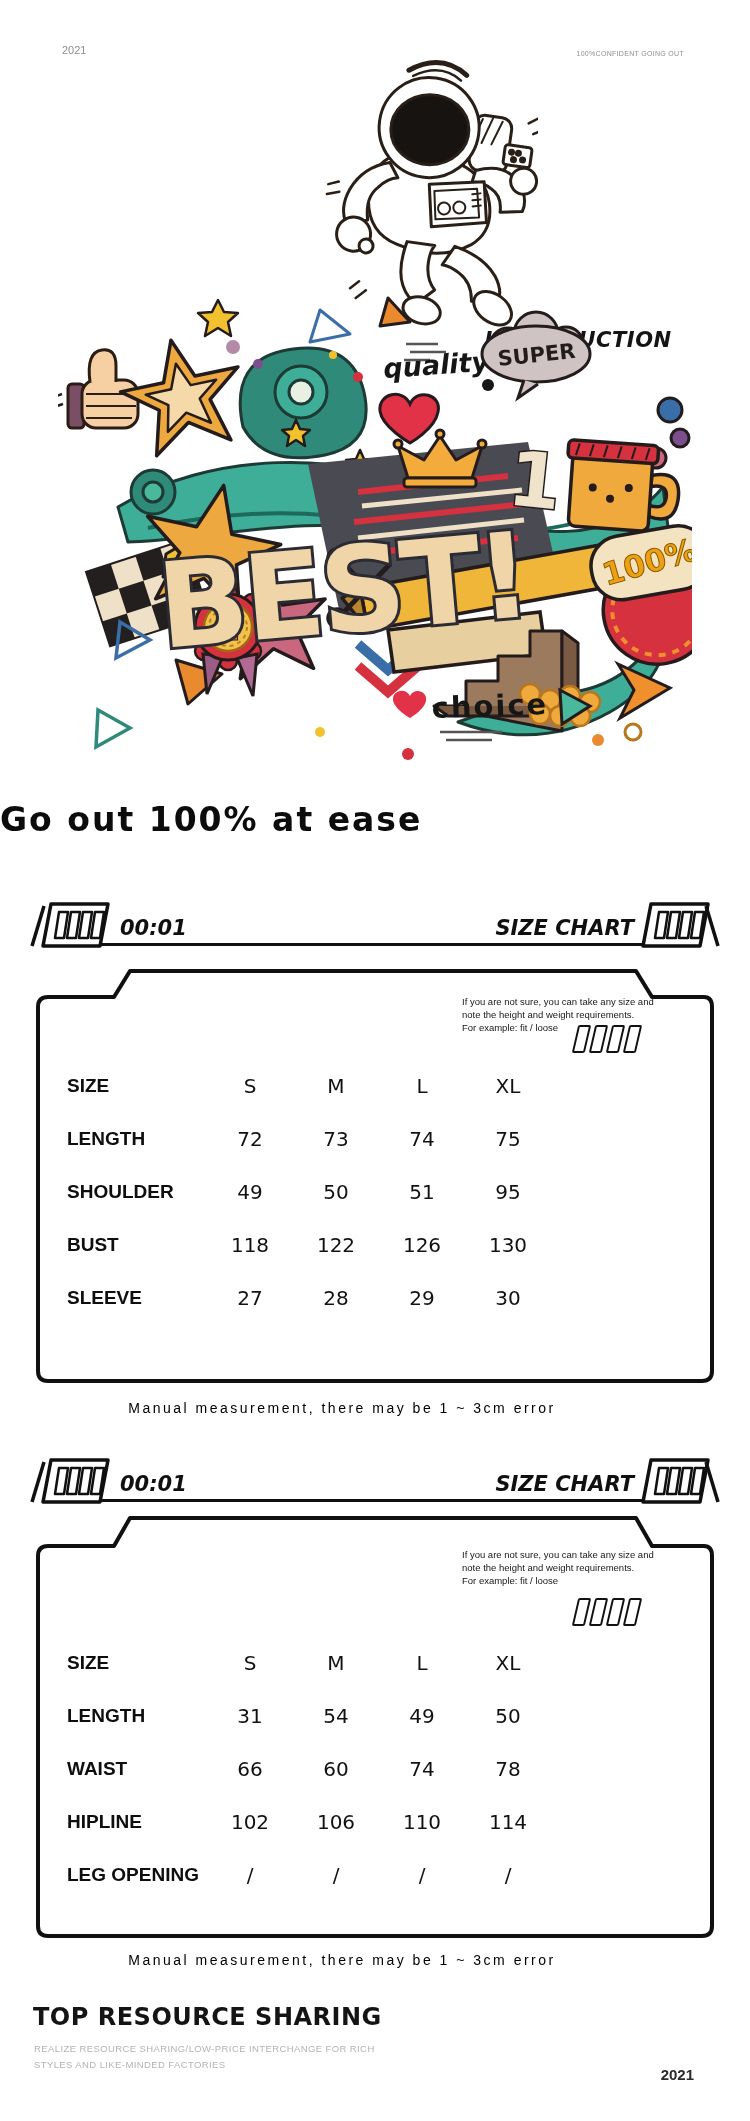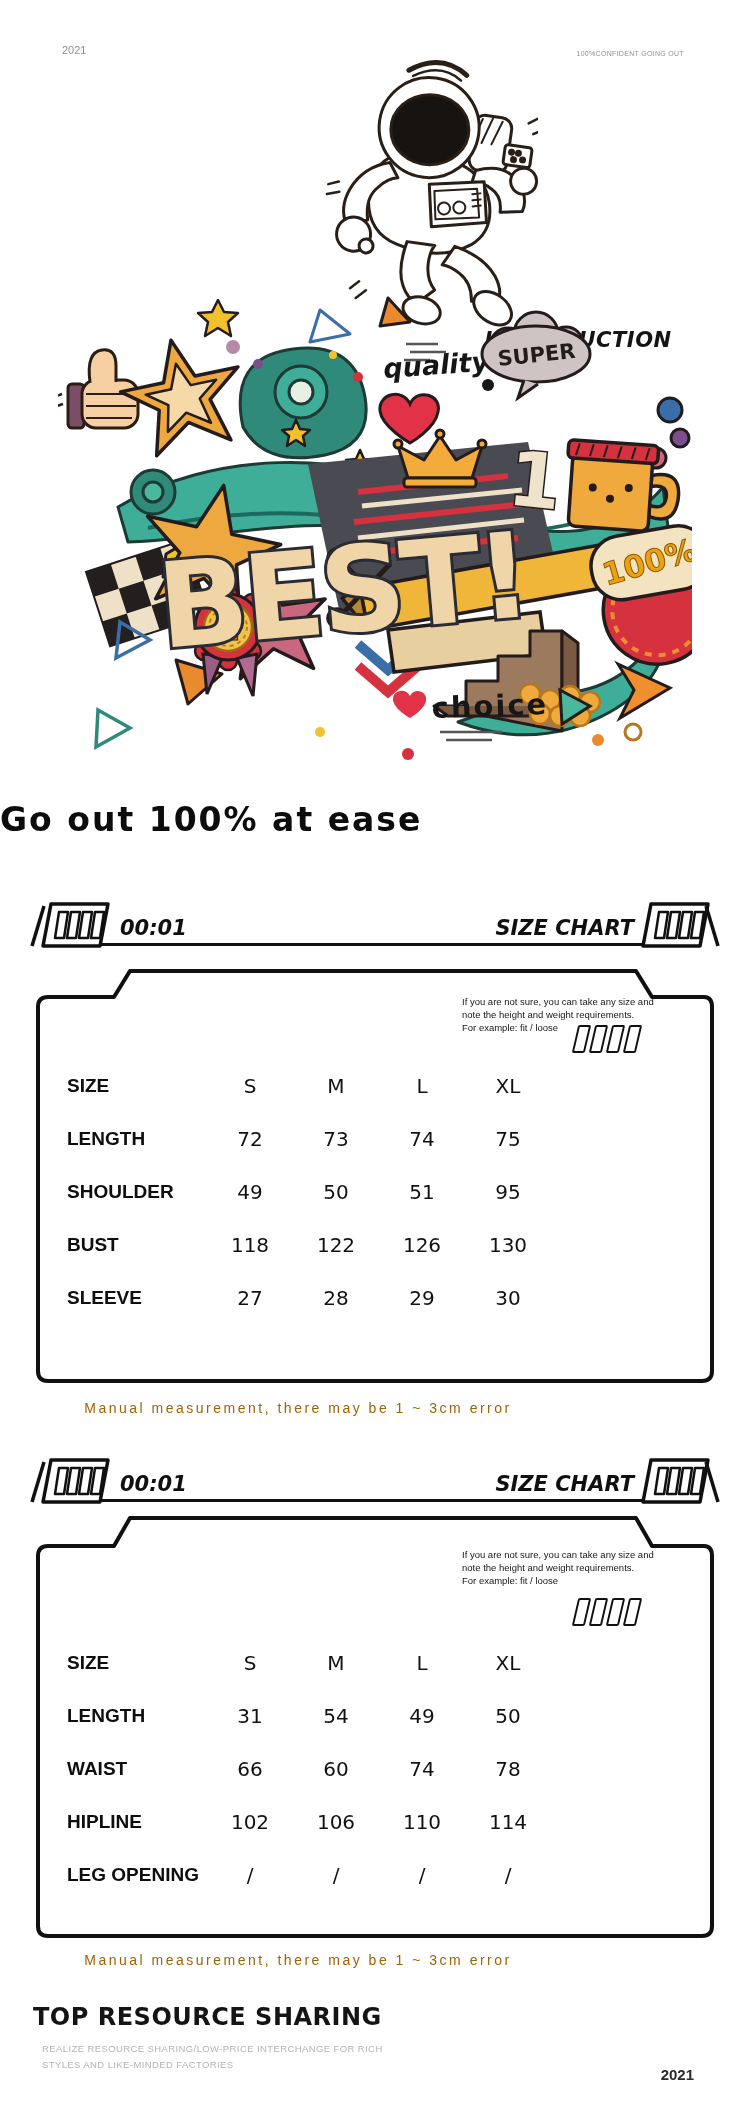--- a/index.html
+++ b/index.html
@@ -30,27 +30,27 @@
   
   .table-wrap{width:694px;}
   .t-note{position:absolute;left:434px;top:32px;width:255px;font-size:9.5px;line-height:13px;color:#161616;}
   .t-slats{position:absolute;left:547px;display:flex;gap:4px;}
   .t-slats div{width:9px;height:24px;border:2.5px solid #111;border-radius:2px;transform:skewX(-13deg);}
   .trows{position:absolute;left:23px;width:600px;margin-left:16px;}
   .trow{display:grid;grid-template-columns:140px 86px 86px 86px 86px;align-items:center;height:53px;}
   .tlabel{font-weight:800;font-size:19px;white-space:nowrap;color:#0e0e0e;}
   .tval{text-align:center;font-size:20px;color:#111;font-family:"DejaVu Sans",sans-serif;}
 
-  .disclaimer{left:0;width:596px;text-align:center;font-size:14px;letter-spacing:2.5px;color:#a16207;}
+  .disclaimer{left:0;width:596px;text-align:center;font-size:14px;letter-spacing:2.5px;color:#000000;padding-left:44px;}
   .disc1{top:1400px;} .disc2{top:1952px;}
 
   
   .footer-title{left:33px;top:2003px;font-size:24px;font-weight:800;letter-spacing:.5px;color:#141414;
                 font-family:"DejaVu Sans",sans-serif;}
-  .footer-sub{left:34px;top:2041px;font-size:9.5px;line-height:16px;color:#b3b3b3;letter-spacing:.4px;margin-left:8px;}
+  .footer-sub{left:34px;top:2041px;font-size:9.5px;line-height:16px;color:#b3b3b3;letter-spacing:.4px;}
   .footer-year{right:56px;top:2066px;font-size:15px;font-weight:700;color:#2b2b2b;}
 </style>
 </head>
 <body>
 
 <div id="stage">
 
   <div class="abs meta-year">2021</div>
   <div class="abs meta-tagline">100%CONFIDENT GOING OUT</div>
 

